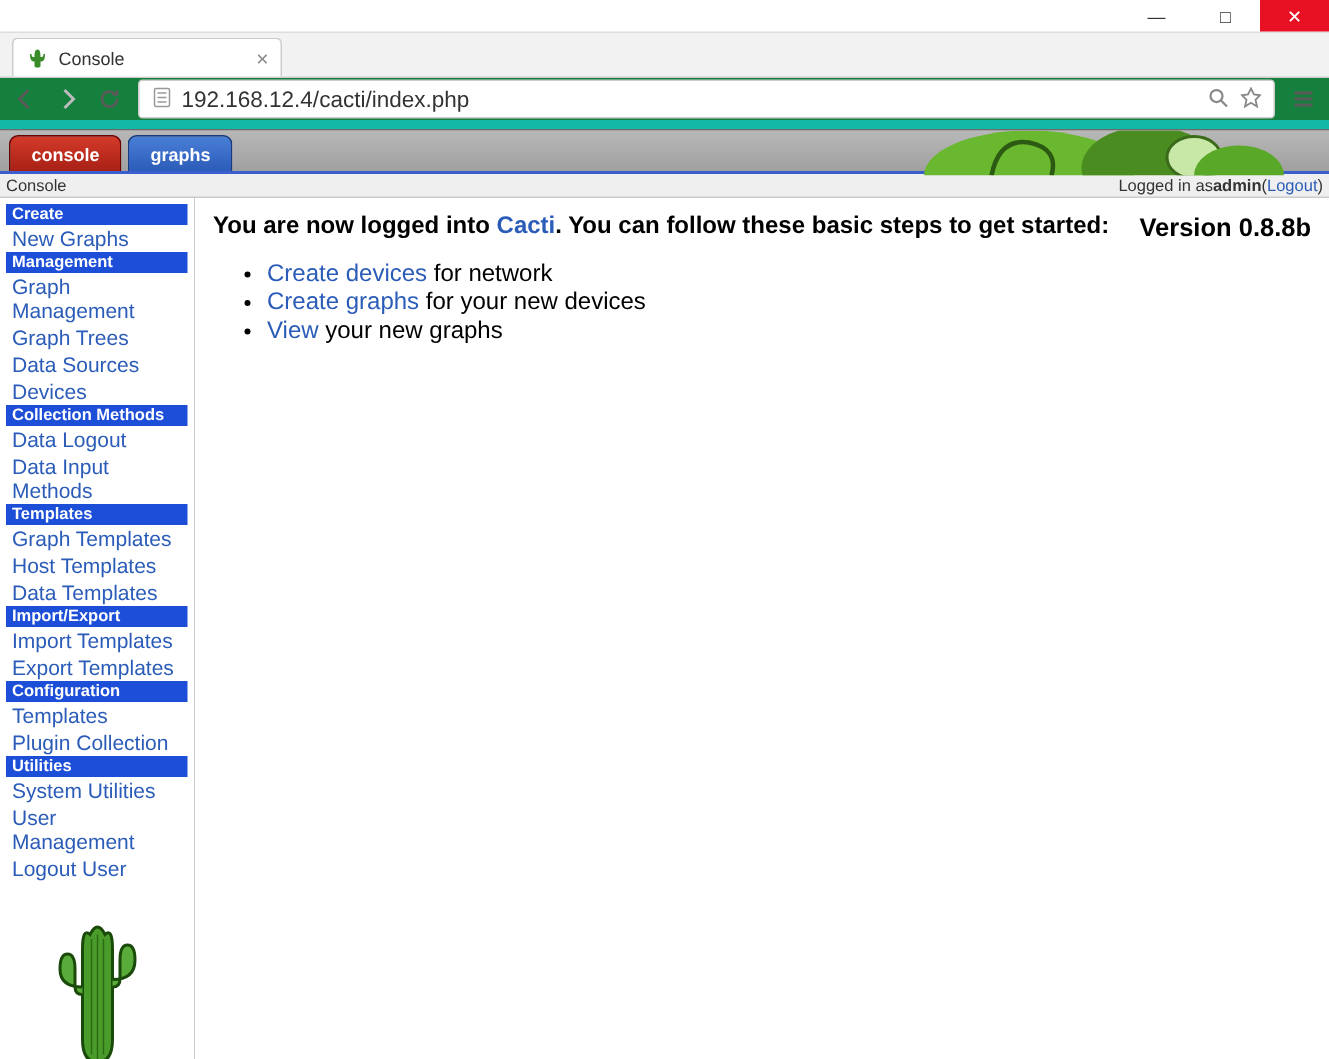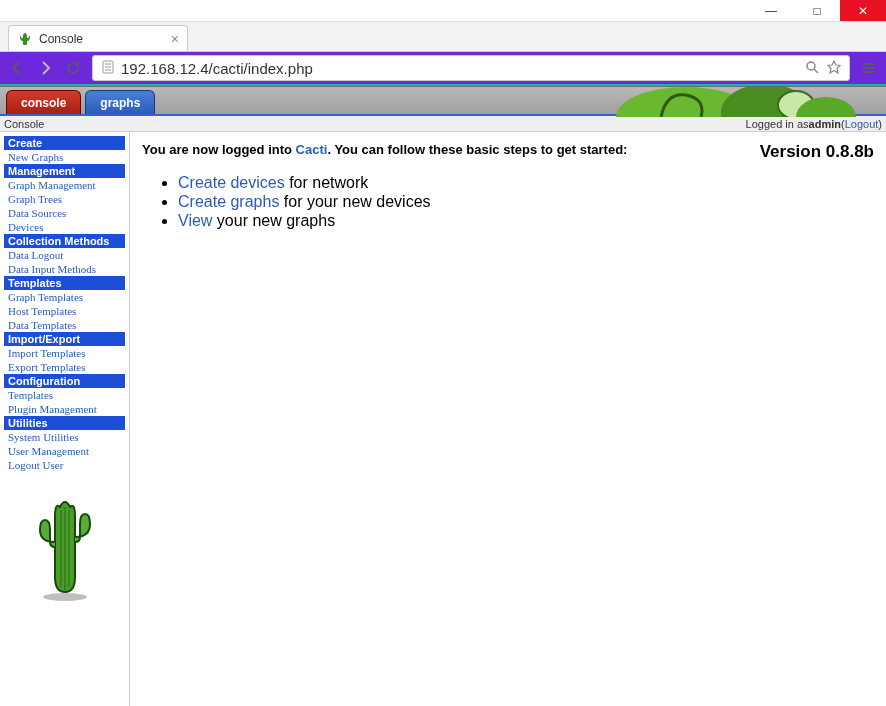--- a/index.html
+++ b/index.html
@@ -10,21 +10,21 @@
 .win-btn { width: 46px; display: flex; align-items: center; justify-content: center; font-size: 12px; cursor: pointer; }
 .win-btn.close { background: #e81123; color: #fff; }
 .win-btn.min, .win-btn.max { color: #333; }
 
 .tab-strip { height: 30px; background: #f2f2f2; display: flex; align-items: flex-end; padding-left: 8px; border-bottom: 1px solid #ccc; }
 .tab { background: #fff; border: 1px solid #ccc; border-bottom: none; border-radius: 4px 4px 0 0; height: 26px; min-width: 180px; display: flex; align-items: center; padding: 0 8px; gap: 6px; }
 .tab .favicon { width: 16px; height: 16px; display: flex; align-items: center; justify-content: center; }
 .tab .tab-title { flex: 1; font-size: 12px; color: #333; }
 .tab .tab-close { font-size: 14px; color: #888; cursor: pointer; }
 
-.nav-bar { height: 34px; background: #6d28d9; border-bottom: 2px solid #14b8a6; display: flex; align-items: center; padding: 0 8px; gap: 10px; }
+.nav-bar { height: 34px; background: #15803d; border-bottom: 6px solid #14b8a6; display: flex; align-items: center; padding: 0 8px; gap: 10px; }
 .nav-icon { width: 18px; height: 18px; display: flex; align-items: center; justify-content: center; color: #5a5a5a; cursor: pointer; font-size: 16px; }
 .nav-icon.disabled { color: #bbb; cursor: default; }
 .addr-bar { flex: 1; height: 26px; border: 1px solid #ccc; border-radius: 3px; background: #fff; display: flex; align-items: center; padding: 0 8px; gap: 6px; }
 .addr-bar .globe { color: #888; font-size: 13px; }
 .addr-bar input { flex: 1; border: none; outline: none; font-size: 15px; color: #333; background: transparent; }
 .addr-right { display: flex; align-items: center; gap: 8px; color: #888; }
 
 
 .cacti-header { height: 30px; background: linear-gradient(#b8b8b8, #a0a0a0); border-top: 1px solid #6a6a6a; border-bottom: 2px solid #3a5fcd; display: flex; align-items: flex-end; padding-left: 6px; position: relative; }
 .cacti-header .tab-btn { height: 24px; padding: 0 14px; border-radius: 6px 6px 0 0; display: flex; align-items: center; margin-right: 4px; font-weight: bold; color: #fff; font-size: 12px; cursor: pointer; }
@@ -35,26 +35,26 @@
 .info-bar { height: 16px; background: #efefef; border-bottom: 1px solid #ccc; display: flex; align-items: center; padding: 0 4px; font-size: 11px; color: #333; }
 .info-bar .spacer { flex: 1; }
 .info-bar .logout-link { color: #2b5cb8; cursor: pointer; }
 
 
 .main-layout { display: flex; height: calc(706px - 22px - 30px - 34px - 30px - 16px); }
 .sidebar { width: 130px; border-right: 1px solid #ccc; padding: 4px; background: #fff; overflow-y: auto; }
 .content { flex: 1; padding: 10px 12px; background: #fff; }
 
 .sb-section { background: #1d4ed8; color: #fff; font-weight: bold; padding: 1px 4px; font-size: 11px; }
-.sb-link { display: block; color: #2b5cb8; padding: 1px 4px; font-size: 11px; cursor: pointer; text-decoration: none; font-family: Liberation Serif, serif; }
+.sb-link { display: block; color: #2b5cb8; padding: 1px 4px; font-size: 14px; cursor: pointer; text-decoration: none; }
 
 .cactus-img { margin-top: 20px; display: flex; justify-content: center; }
 
 .content-header { display: flex; align-items: flex-start; }
-.content-header .msg { flex: 1; font-size: 13px; }
+.content-header .msg { flex: 1; font-size: 16px; }
 .content-header .msg b { font-weight: bold; }
 .content-header .cacti-link { color: #2b5cb8; font-weight: bold; cursor: pointer; }
 .version { font-size: 17px; font-weight: bold; white-space: nowrap; margin-left: 20px; }
 
 .steps { margin: 12px 0 0 36px; font-size: 16px; }
 .steps li { margin-bottom: 1px; }
 .step-link { color: #2b5cb8; cursor: pointer; }
 </style>
 </head>
 <body>
@@ -164,21 +164,21 @@
     <a class="sb-link">Data Input Methods</a>
     <div class="sb-section">Templates</div>
     <a class="sb-link">Graph Templates</a>
     <a class="sb-link">Host Templates</a>
     <a class="sb-link">Data Templates</a>
     <div class="sb-section">Import/Export</div>
     <a class="sb-link">Import Templates</a>
     <a class="sb-link">Export Templates</a>
     <div class="sb-section">Configuration</div>
     <a class="sb-link">Templates</a>
-    <a class="sb-link">Plugin Management</a>
+    <a class="sb-link">Plugin Collection</a>
     <div class="sb-section">Utilities</div>
     <a class="sb-link">System Utilities</a>
     <a class="sb-link">User Management</a>
     <a class="sb-link">Logout User</a>
 
     <div class="cactus-img">
       <svg width="80" height="110" viewBox="0 0 80 110">
         <path d="M35 15 Q30 10 30 25 L30 85 Q30 100 40 100 Q50 100 50 85 L50 25 Q50 10 45 15 Q40 5 35 15 Z" fill="#4a9c2a" stroke="#1a4a0a" stroke-width="2"></path>
         <path d="M30 50 Q15 50 15 38 Q15 28 20 28 Q25 28 25 38 L25 50 Q25 55 30 55" fill="#5aac3a" stroke="#1a4a0a" stroke-width="2"></path>
         <path d="M50 45 Q65 45 65 32 Q65 22 60 22 Q55 22 55 32 L55 45 Q55 50 50 50" fill="#5aac3a" stroke="#1a4a0a" stroke-width="2"></path>

